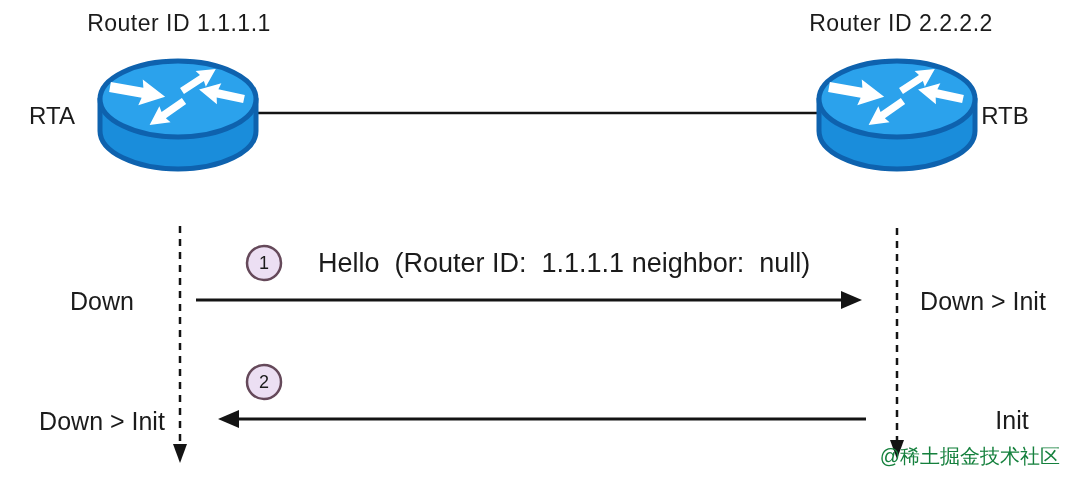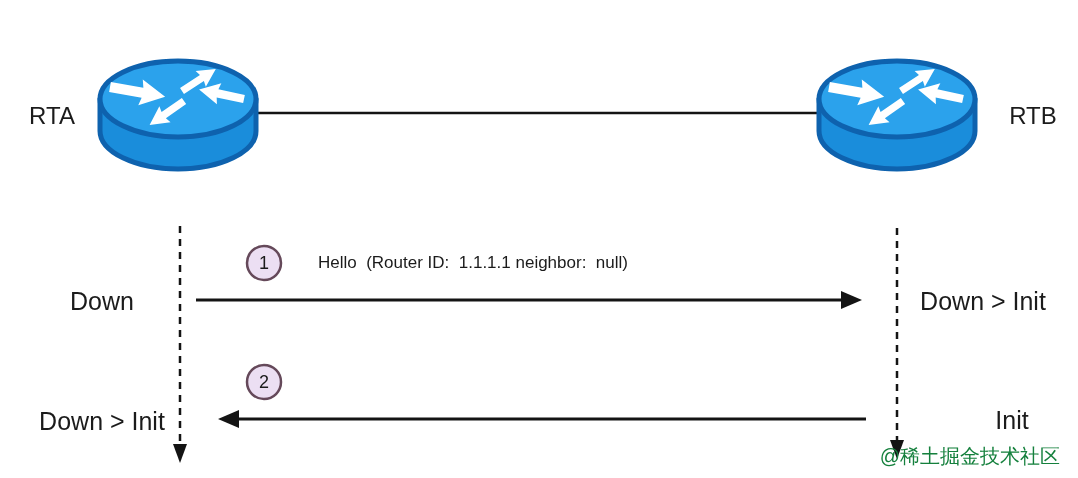--- a/index.html
+++ b/index.html
@@ -11,23 +11,23 @@
   .router-svg { position:absolute; width:164px; height:116px; }
   .router-svg.rta { left:96px;  top:57px; }
   .router-svg.rtb { left:815px; top:57px; }
 
   .label { position:absolute; transform:translate(-50%,-50%); white-space:nowrap; }
   .title        { font-size:23px; letter-spacing:0.5px; }
   .title.left   { left:179px; top:23px; }
   .title.right  { left:901px; top:23px; }
   .router-name  { font-size:24px; }
   .router-name.rta { left:52px;   top:116px; }
-  .router-name.rtb { left:1033px; top:116px; }
+  .router-name.rtb { left:1005px; top:116px; }
 
-  .msg-text { position:absolute; transform:translateY(-50%); font-size:17px; white-space:pre; }
+  .msg-text { position:absolute; transform:translateY(-50%); font-size:27px; white-space:pre; }
   .msg-text.m1 { left:318px; top:263px; }
   .msg-text.m2 { left:318px; top:382px; }
   .badge-num { font-size:18px; }
   .badge-num.b1 { left:264px; top:263px; }
   .badge-num.b2 { left:264px; top:382px; }
 
   .state { font-size:25px; }
   .state.l-top    { left:102px; top:301px; }
   .state.r-top    { left:983px; top:301px; }
   .state.l-bottom { left:102px; top:421px; }
@@ -85,20 +85,22 @@
     <path class="cyl" d="M4,42 L4,74 A78,38 0 0 0 160,74 L160,42 Z" fill="#1a8ddb" stroke="#0e62ae"></path>
     <ellipse class="cyl" cx="82" cy="42" rx="78" ry="38" fill="#2ba2ec" stroke="#0e62ae"></ellipse>
     <g>
       <path class="arrow-w" transform="translate(14,30) rotate(10)" d="M0,-5 L33,-5 L31,-13 L56,0 L31,13 L33,5 L0,5 Z"></path>
       <path class="arrow-w" transform="translate(86,34) rotate(-33) scale(0.72)" d="M0,-5 L33,-5 L31,-13 L56,0 L31,13 L33,5 L0,5 Z"></path>
       <path class="arrow-w" transform="translate(88,44) rotate(145) scale(0.75)" d="M0,-5 L33,-5 L31,-13 L56,0 L31,13 L33,5 L0,5 Z"></path>
       <path class="arrow-w" transform="translate(148,42) rotate(192) scale(0.82)" d="M0,-5 L33,-5 L31,-13 L56,0 L31,13 L33,5 L0,5 Z"></path>
     </g>
   </svg>
 
+  <div class="label title left">Router ID 1.1.1.1</div>
+  <div class="label title right">Router ID 2.2.2.2</div>
   <div class="label router-name rta">RTA</div>
   <div class="label router-name rtb">RTB</div>
 
   <div class="label badge-num b1">1</div>
   <div class="msg-text m1">Hello  (Router ID:  1.1.1.1 neighbor:  null)</div>
 
   <div class="label badge-num b2">2</div>
 
   <div class="label state l-top">Down</div>
   <div class="label state r-top">Down &gt; Init</div>

